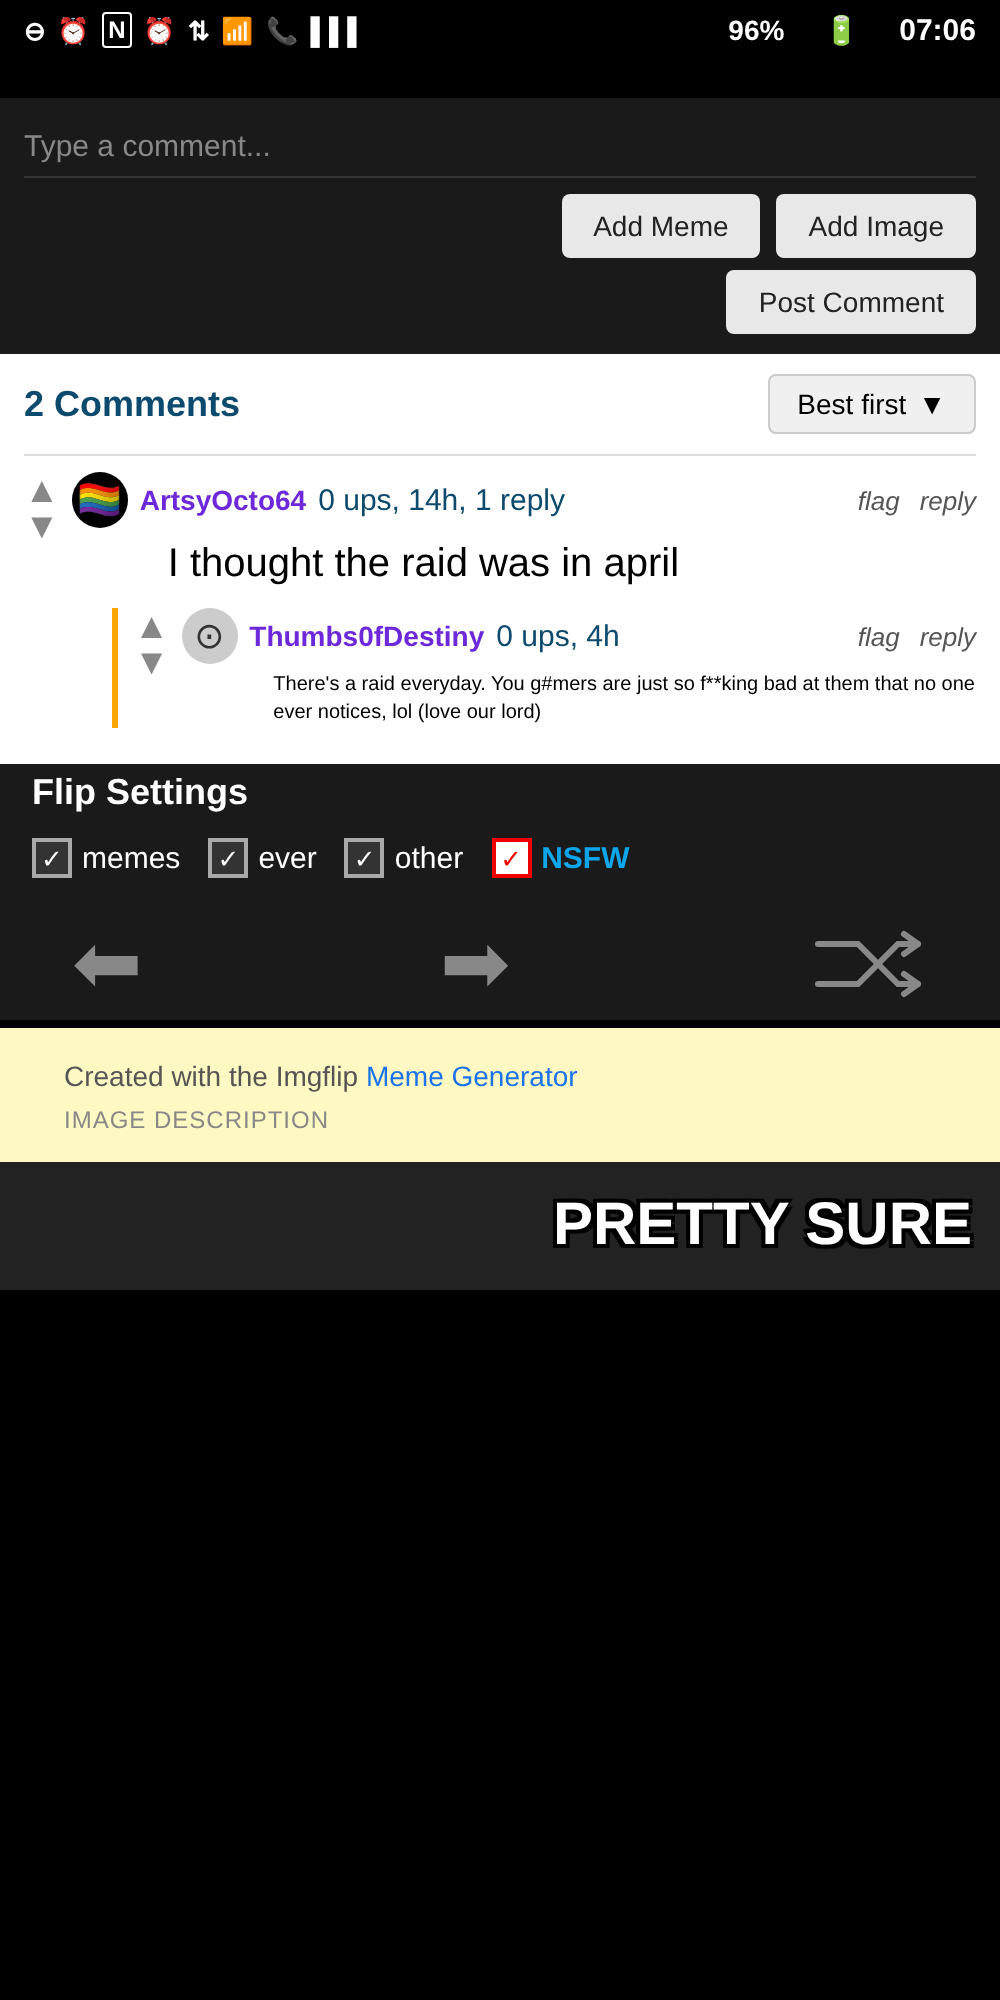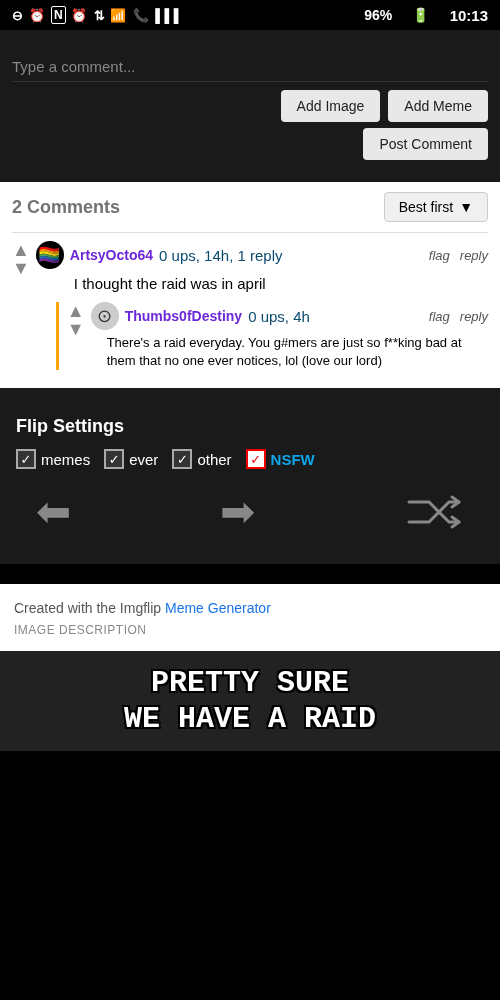--- a/index.html
+++ b/index.html
@@ -21,21 +21,22 @@
       padding: 6px 12px;
       font-size: 13px;
       font-weight: bold;
     }
     .status-left { display: flex; align-items: center; gap: 6px; }
     .status-right { display: flex; align-items: center; gap: 20px; font-size: 14px; }
 
     
     .comment-input-section {
       background: #1a1a1a;
-      padding: 22px 12px;
+      padding: 10px 12px;
+      margin-top: 19px;
     }
     .comment-placeholder {
       color: #888;
       font-size: 15px;
       padding: 6px 0;
       border-bottom: 1px solid #333;
     }
     .comment-buttons {
       display: flex;
       flex-direction: column;
@@ -69,21 +70,21 @@
     }
     .comments-header {
       display: flex;
       justify-content: space-between;
       align-items: center;
       margin-bottom: 10px;
     }
     .comments-count {
       font-size: 18px;
       font-weight: bold;
-      color: #737373;
+      color: #0c4a6e;
     }
     .sort-btn {
       background: #f0f0f0;
       border: 1px solid #ccc;
       padding: 6px 14px;
       border-radius: 4px;
       font-size: 14px;
       cursor: pointer;
       display: flex;
       align-items: center;
@@ -149,42 +150,42 @@
       gap: 10px;
       font-style: italic;
     }
     .comment-action {
       font-size: 13px;
       color: #555;
       cursor: pointer;
       text-decoration: none;
     }
     .comment-text {
-      font-size: 15px;
+      font-size: 20px;
       color: #000;
-      margin-left: 38px;
+      margin-left: 48px;
       line-height: 1.4;
     }
 
     
     .nested-comment {
       margin-left: 20px;
       border-left: 3px solid orange;
       padding-left: 8px;
     }
     .nested-comment .comment-text {
-      margin-left: 16px;
-      font-size: 13px;
+      margin-left: 46px;
+      font-size: 10px;
     }
 
     
     .flip-settings {
       background: #1a1a1a;
       color: #fff;
-      padding: 28px 16px;
+      padding: 4px 16px;
       margin-top: 0;
     }
     .flip-title {
       font-size: 18px;
       font-weight: bold;
       margin-bottom: 12px;
     }
     .flip-checkboxes {
       display: flex;
       align-items: center;
@@ -236,24 +237,24 @@
     .shuffle-icon {
       font-size: 32px;
       color: #888;
       cursor: pointer;
       display: flex;
       align-items: center;
     }
 
     
     .footer-section {
-      background: #ffffff;
+      background: #fef9c3;
       color: #000;
-      padding: 14px 14px;
-      margin-top: 20px;
+      padding: 14px 32px;
+      margin-top: 4px;
     }
     .footer-text {
       font-size: 14px;
       color: #555;
       line-height: 1.5;
     }
     .footer-link {
       color: #1a73e8;
       text-decoration: none;
     }
@@ -267,24 +268,25 @@
     
     .meme-overlay {
       background: #222;
       padding: 14px;
       text-align: center;
     }
     .meme-text {
       font-size: 30px;
       font-weight: 900;
       color: #fff;
-      font-family: Liberation Mono, monospace;
+      font-family: Liberation Sans, sans-serif;
       text-transform: uppercase;
       text-shadow: 2px 2px 0 #000, -2px -2px 0 #000, 2px -2px 0 #000, -2px 2px 0 #000;
       line-height: 1.2;
+      text-align: right;
     }
 
     
     .comment-row {
       display: flex;
       align-items: flex-start;
     }
   </style>
 </head>
 <body>
@@ -296,30 +298,30 @@
     <span style="font-size:12px;border:1px solid #fff;padding:1px 2px;border-radius:2px;">N</span>
     <span>⏰</span>
     <span>⇅</span>
     <span>📶</span>
     <span>📞</span>
     <span>▌▌▌</span>
   </div>
   <div class="status-right">
     <span>96%</span>
     <span>🔋</span>
-    <span style="font-size:15px;">10:13</span>
+    <span style="font-size:15px;">07:06</span>
   </div>
 </div>
 
 <div class="comment-input-section">
   <div class="comment-placeholder">Type a comment...</div>
   <div class="comment-buttons">
     <div class="comment-buttons-row">
+      <button class="btn">Add Meme</button>
       <button class="btn">Add Image</button>
-      <button class="btn">Add Meme</button>
     </div>
     <div class="comment-buttons-row">
       <button class="btn btn-post">Post Comment</button>
     </div>
   </div>
 </div>
 
 <div class="comments-section">
   <div class="comments-header">
     <span class="comments-count">2 Comments</span>
@@ -417,15 +419,14 @@
   <div class="footer-text">
     <span>Created with the Imgflip</span>
     <a href="#" class="footer-link">Meme Generator</a>
   </div>
   <div class="image-label">IMAGE DESCRIPTION</div>
 </div>
 
 <div class="meme-overlay">
   <div class="meme-text">
     <span>PRETTY SURE</span><br>
-    <span>WE HAVE A RAID</span>
   </div>
 </div>
 
 </body></html>

